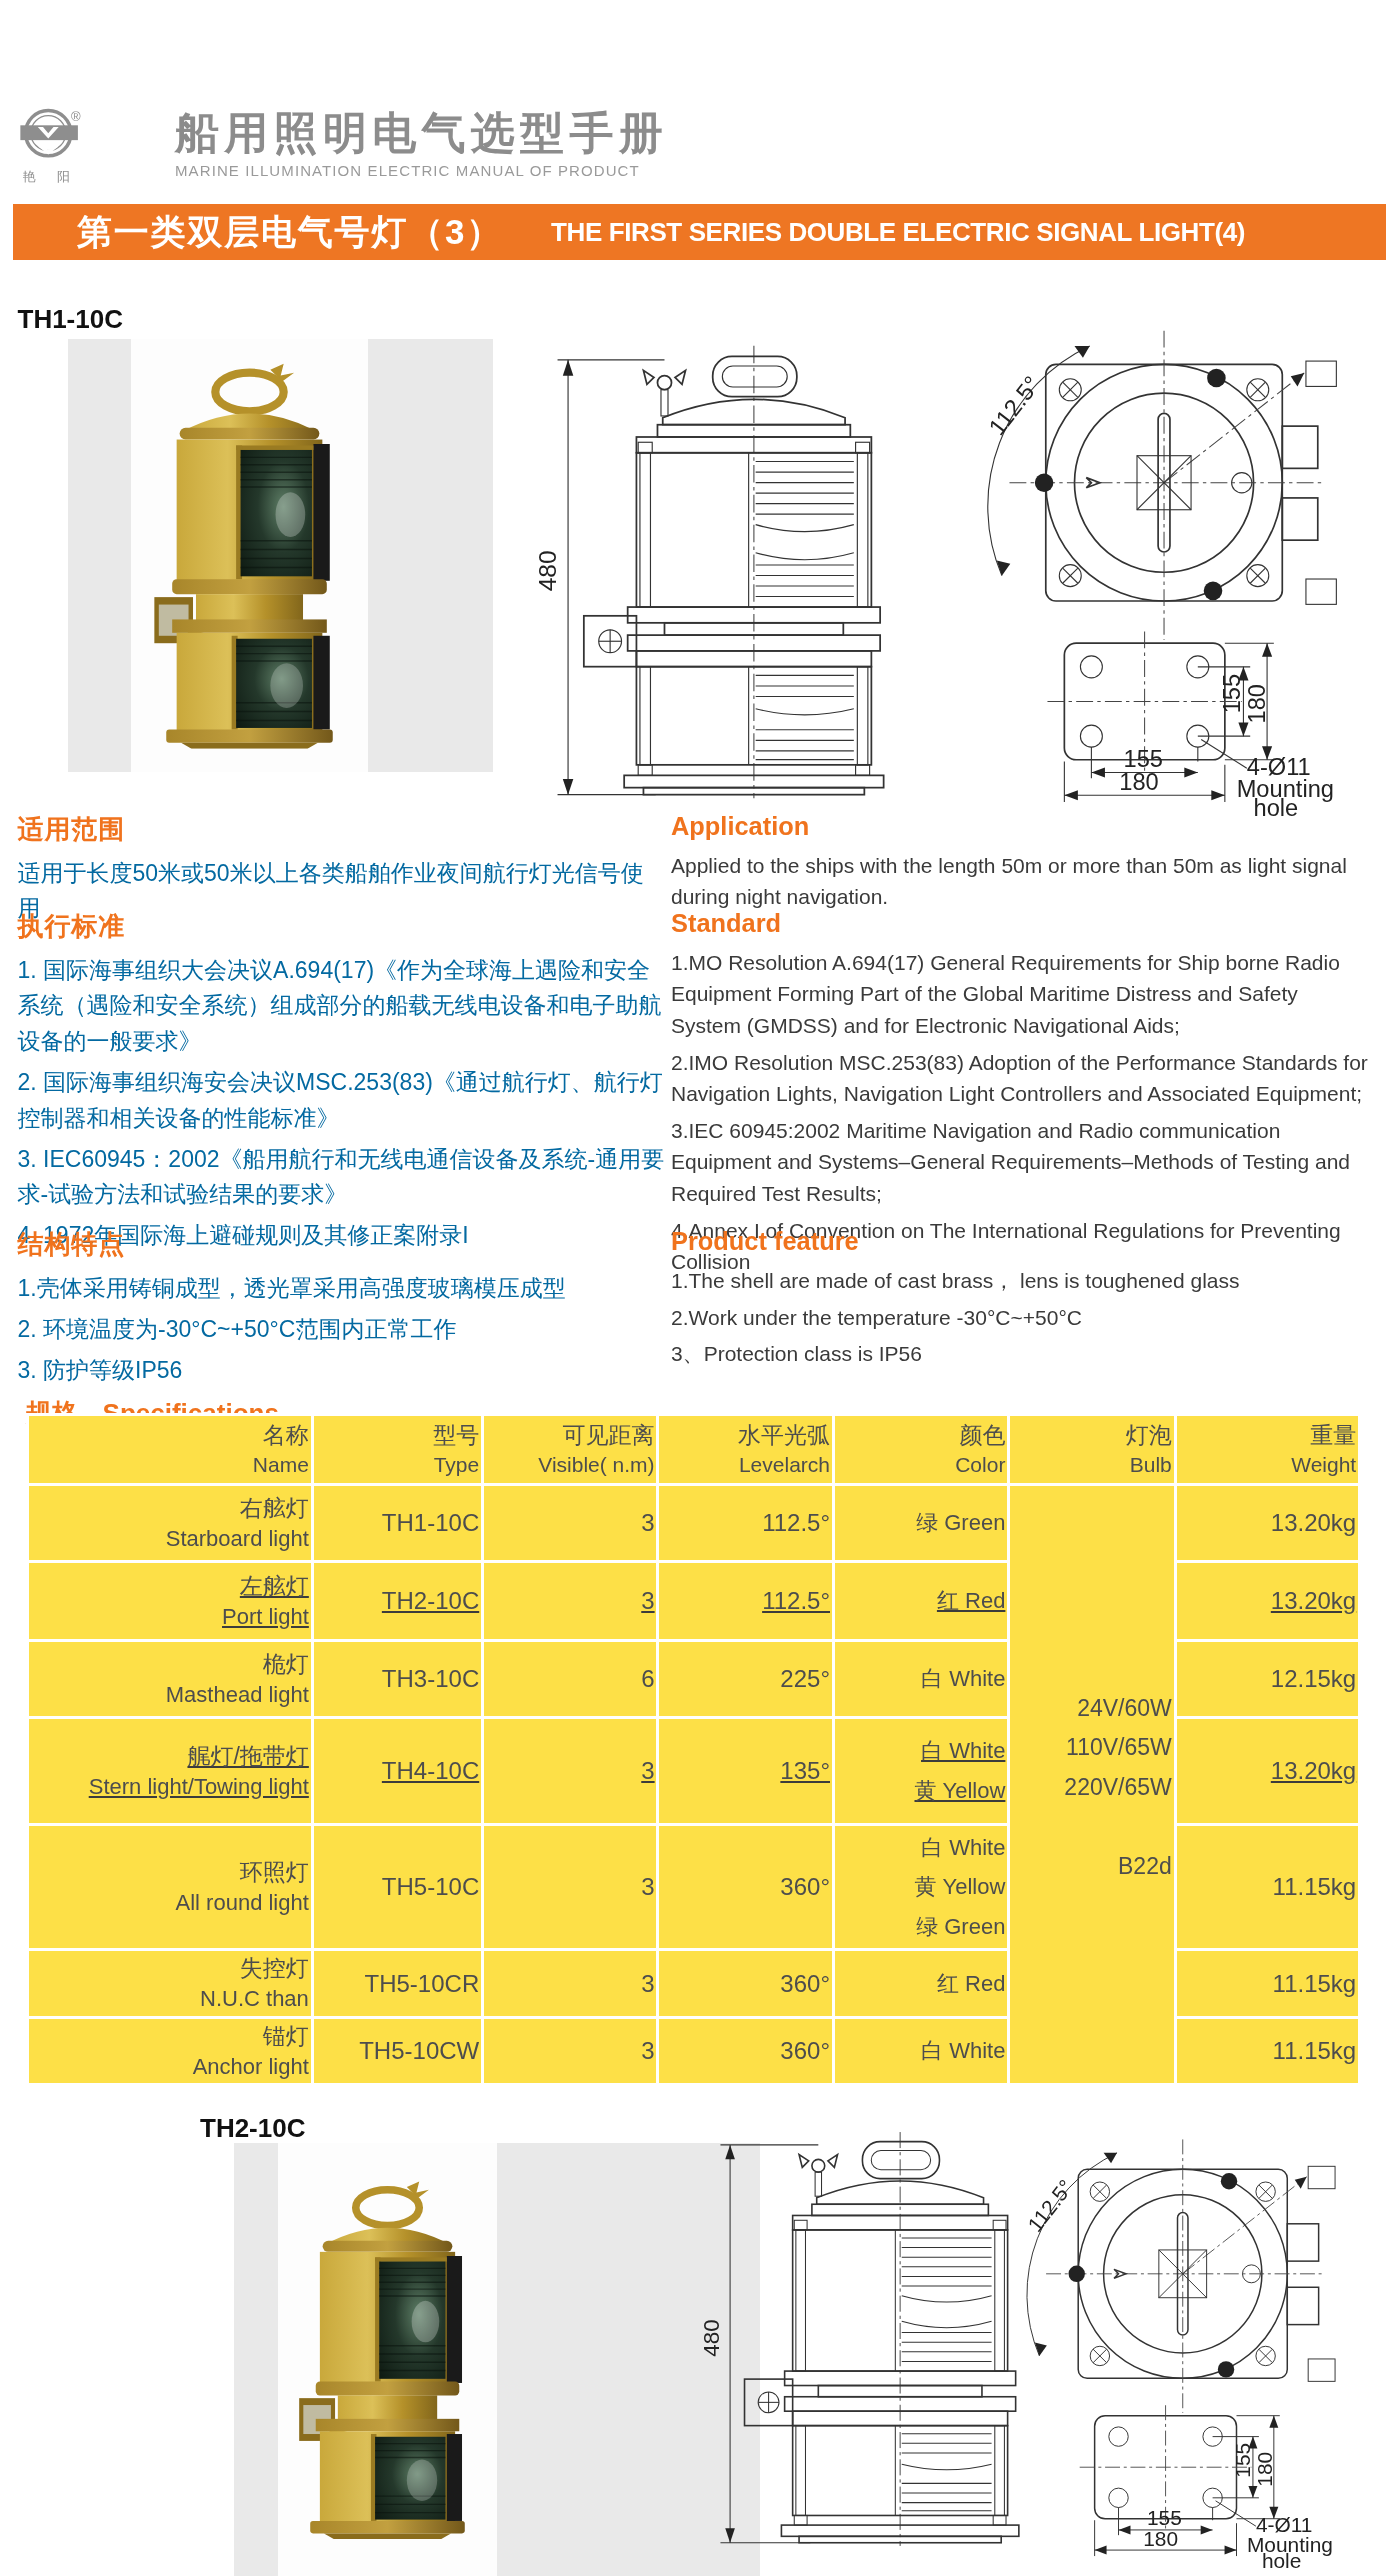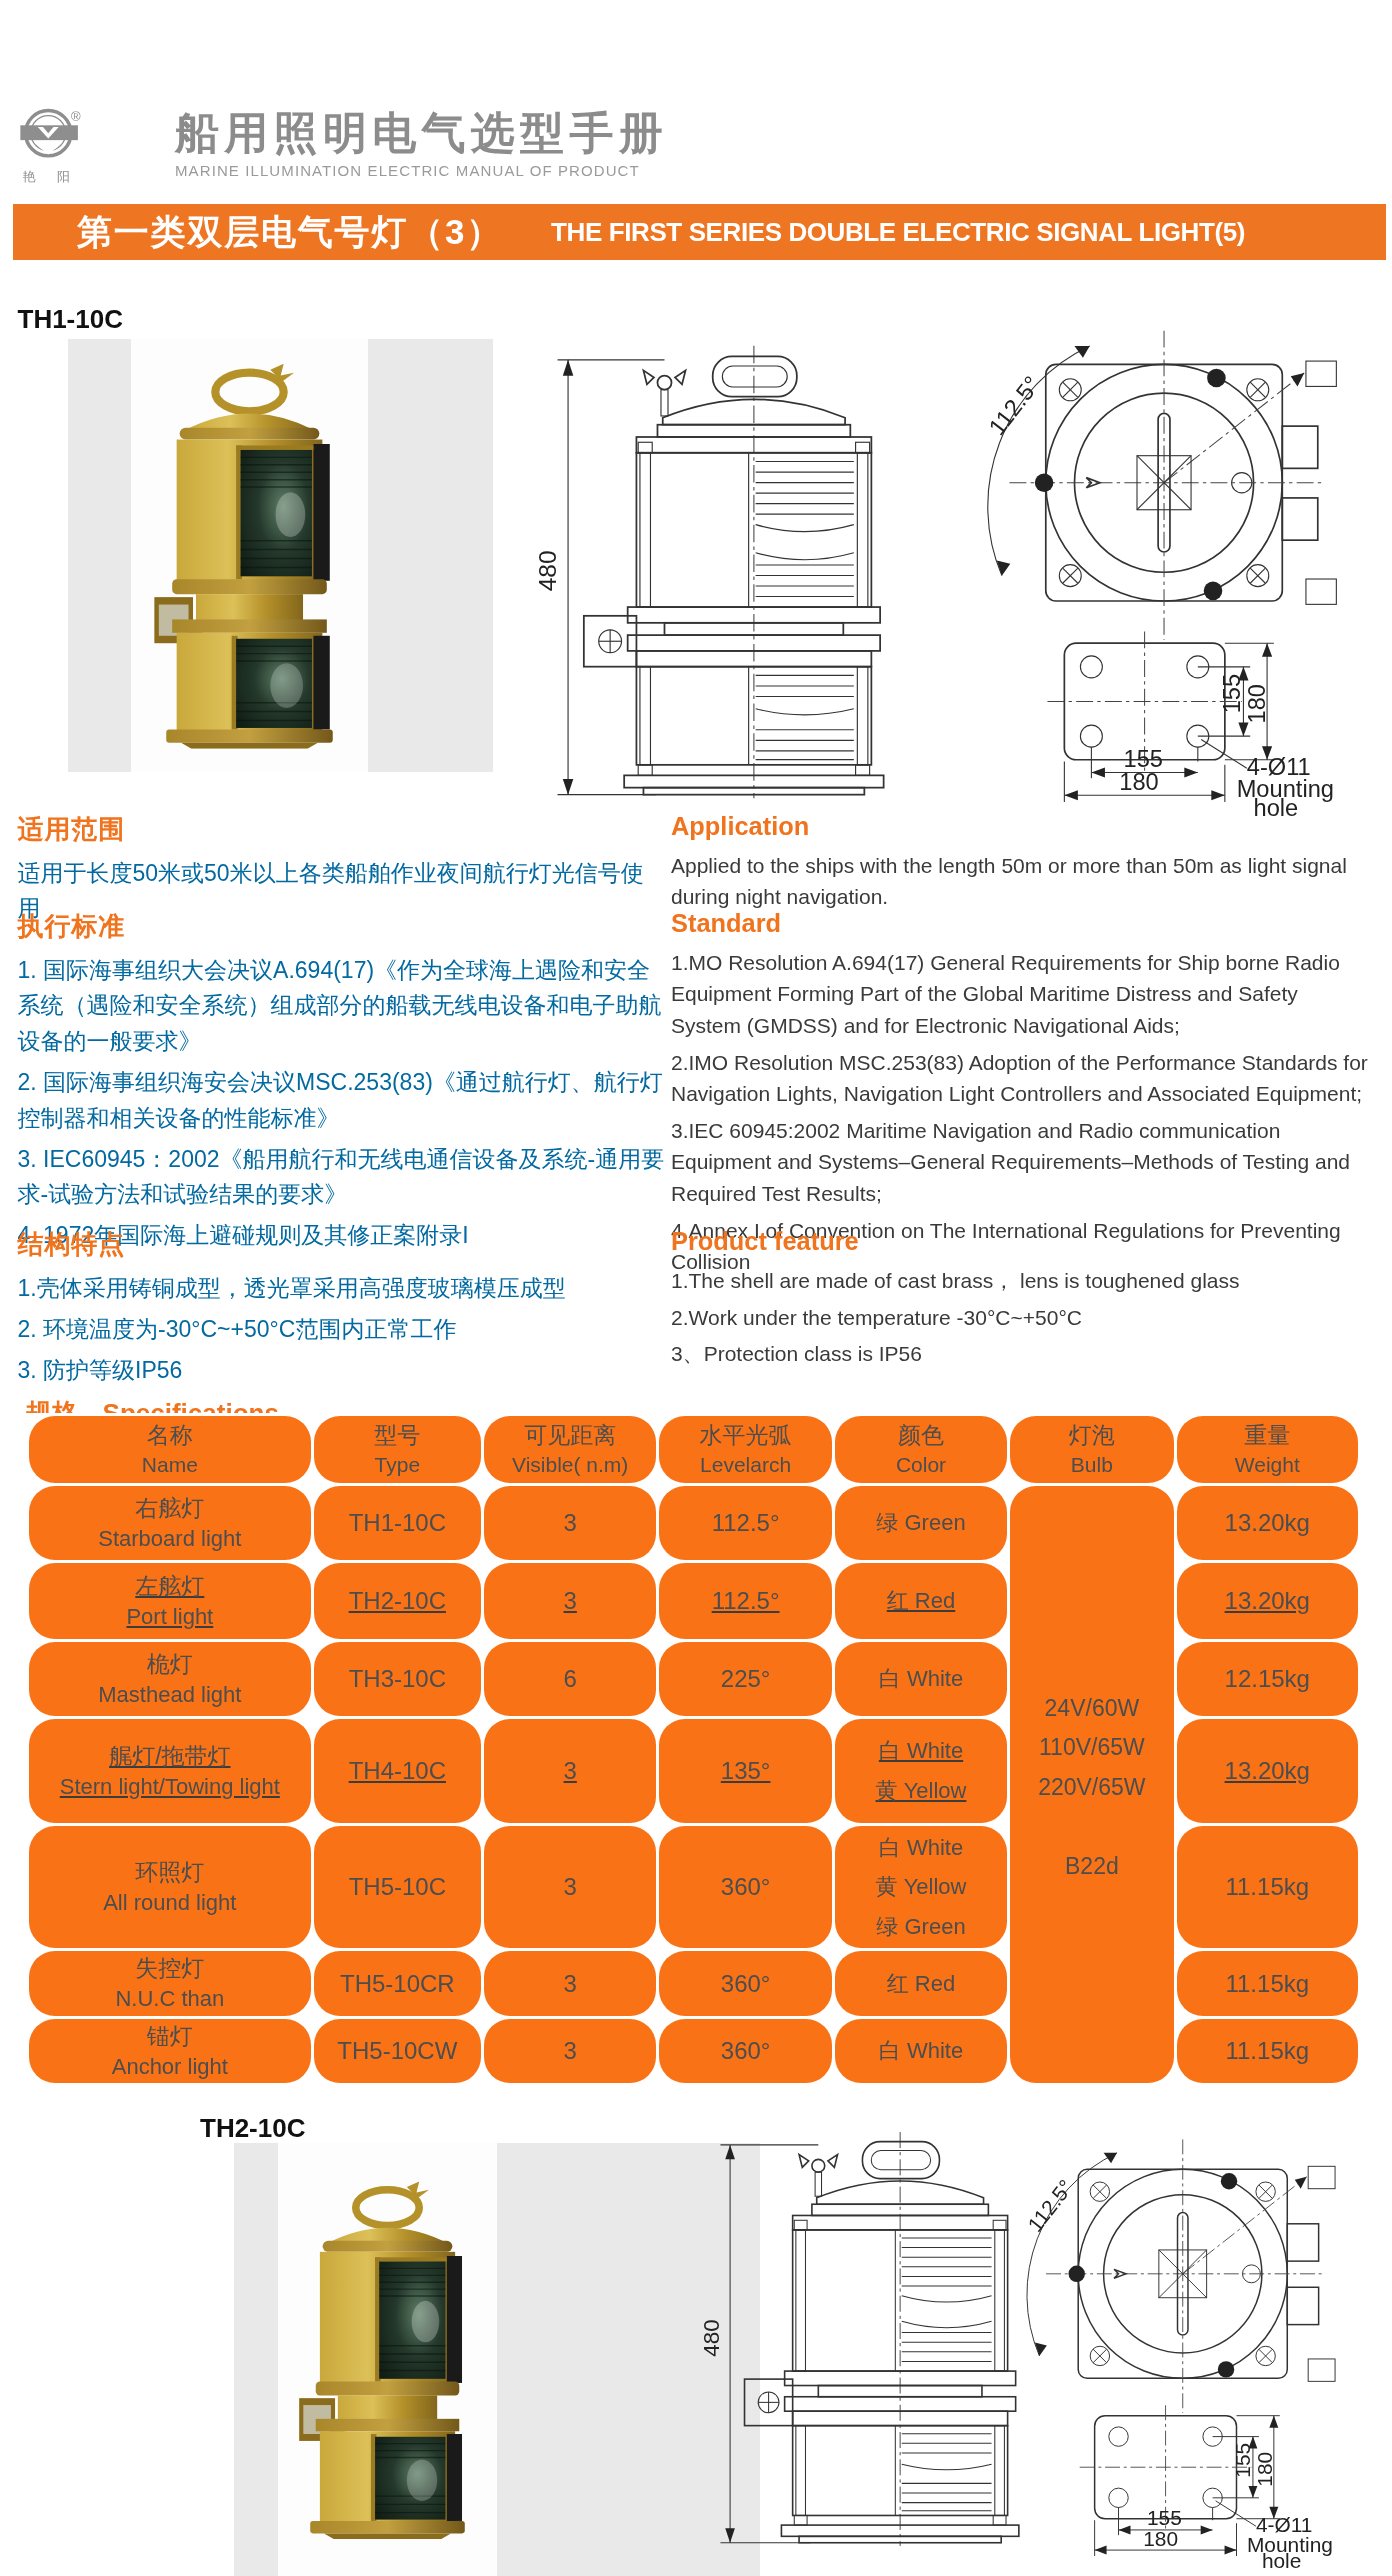--- a/index.html
+++ b/index.html
@@ -50,22 +50,22 @@
   .cn-feature{left:17.5px;top:1227px;}
   .en-apply{left:671px;top:812px;}
   .en-standard{left:671px;top:909px;}
   .en-feature{left:671px;top:1227px;}
 
   
   .spec-heading{position:absolute;left:26px;top:1396px;font-size:26px;font-weight:700;color:#F0731D;}
   .spec-heading .en{margin-left:24.6px;}
   table.spec{position:absolute;left:26px;top:1413px;width:1335px;border-collapse:separate;border-spacing:3.5px;
              table-layout:fixed;background:#fff;}
-  table.spec th, table.spec td{background:#f97316;text-align:center;vertical-align:middle;
-             color:#4d4d4d;font-weight:400;padding:1.8px;border-radius:26px;}
+  table.spec th, table.spec td{background:#fde047;text-align:right;vertical-align:middle;
+             color:#4d4d4d;font-weight:400;padding:1.8px;}
   .hc{font-size:23px;line-height:1.3;}
   .he{font-size:21px;line-height:1.3;}
   .cell-cn{font-size:23px;line-height:1.35;}
   .cell-en{font-size:22px;line-height:1.35;}
   .cell-val{font-size:24px;}
   .color-line{font-size:22px;line-height:1.8;}
   .bulb-line{font-size:23px;line-height:1.7;}
   .bulb-cap{font-size:23px;margin-top:46px;}
   thead tr{height:67px;}
   tbody tr:nth-child(1){height:74px;}
@@ -308,21 +308,21 @@
     </svg>
     <div style="font-size:13px;color:#8e8e8e;letter-spacing:8.8px;margin-top:-10.5px;margin-left:5.3px;">艳  阳</div>
   </div>
   <div class="hdr-titles">
     <div class="hdr-title-cn">船用照明电气选型手册</div>
     <div class="hdr-sub-en">MARINE ILLUMINATION ELECTRIC MANUAL OF PRODUCT</div>
   </div>
 
   <div class="banner">
     <span class="banner-cn">第一类双层电气号灯（3）</span>
-    <span class="banner-en">THE FIRST SERIES DOUBLE ELECTRIC SIGNAL LIGHT(5)</span>
+    <span class="banner-en">THE FIRST SERIES DOUBLE ELECTRIC SIGNAL LIGHT(4)</span>
   </div>
 
   <div class="model-label model-1">TH1-10C</div>
   <div class="photo-box photo-1">
     <div class="photo-white">
       <svg width="223" height="419" viewBox="0 0 300 520">
           <use href="#sym-lamp"></use>
         </svg>
     </div>
   </div>

